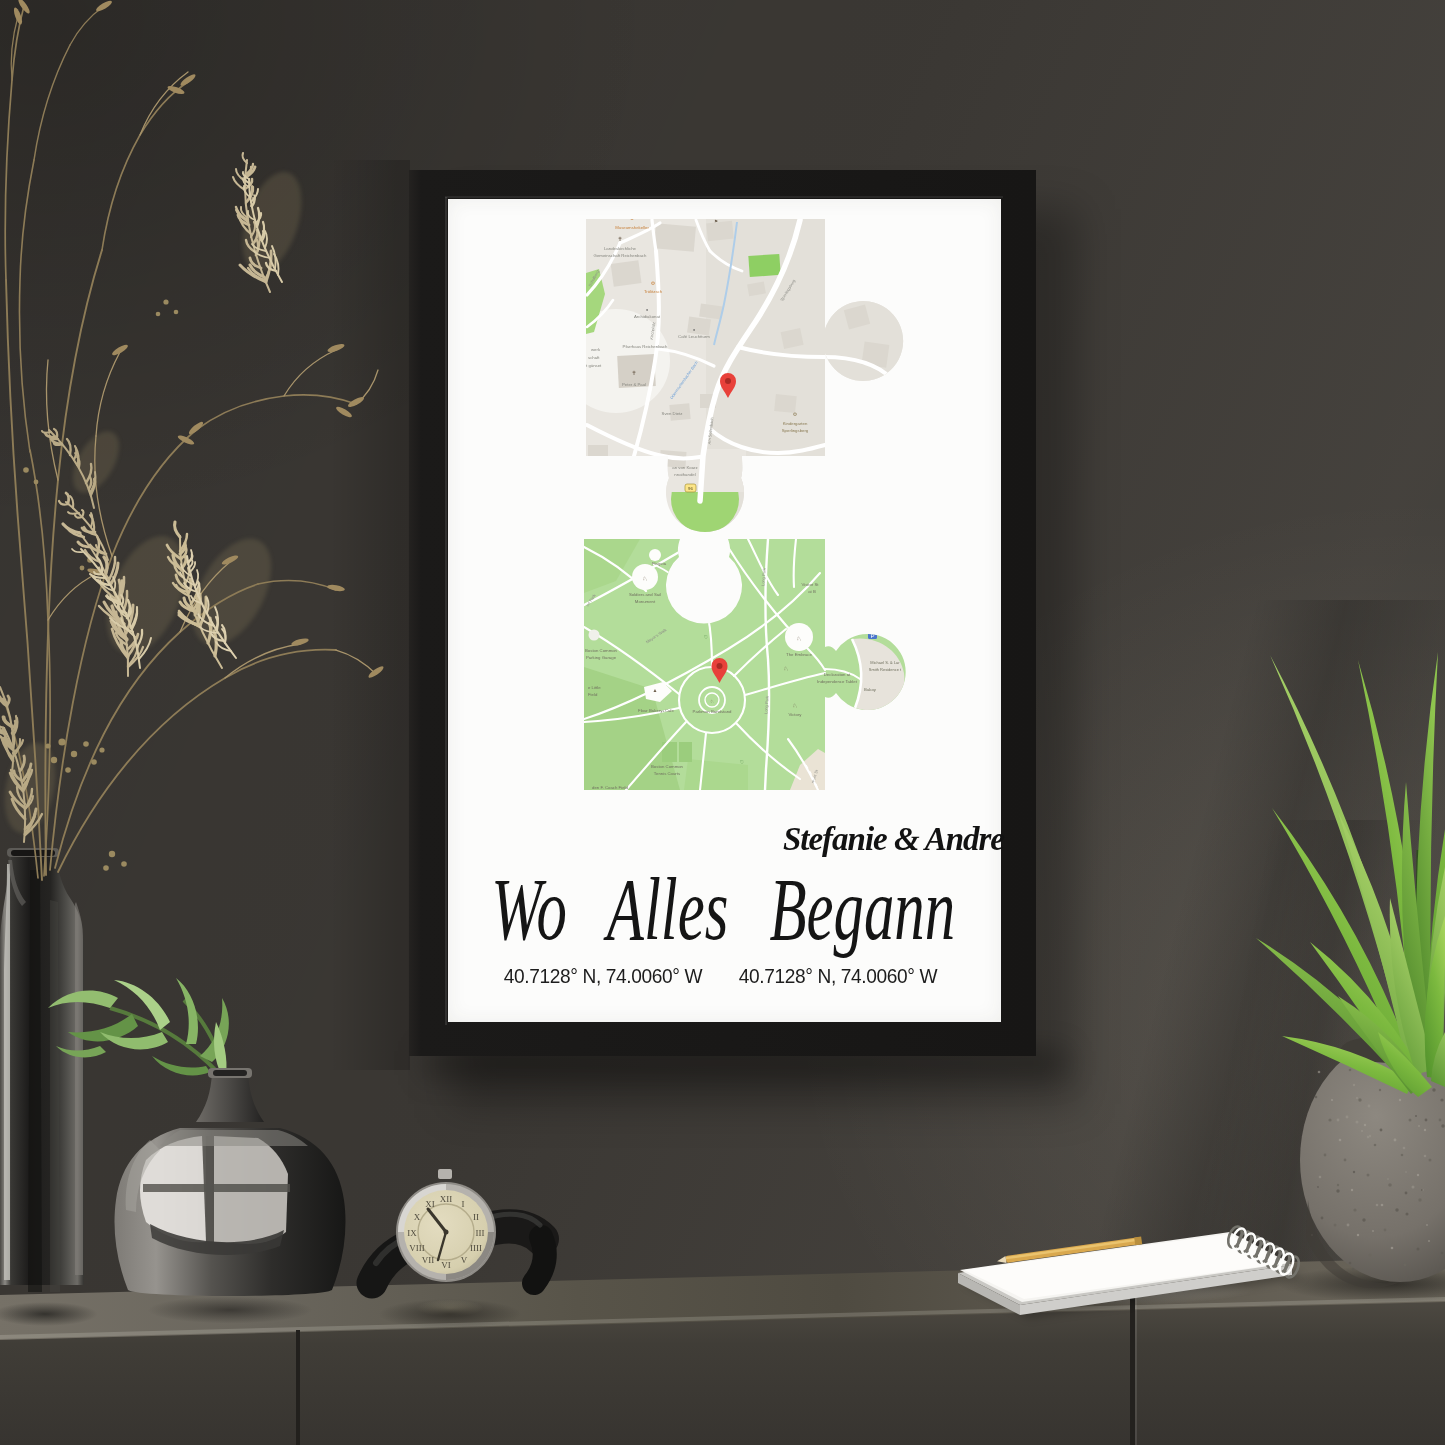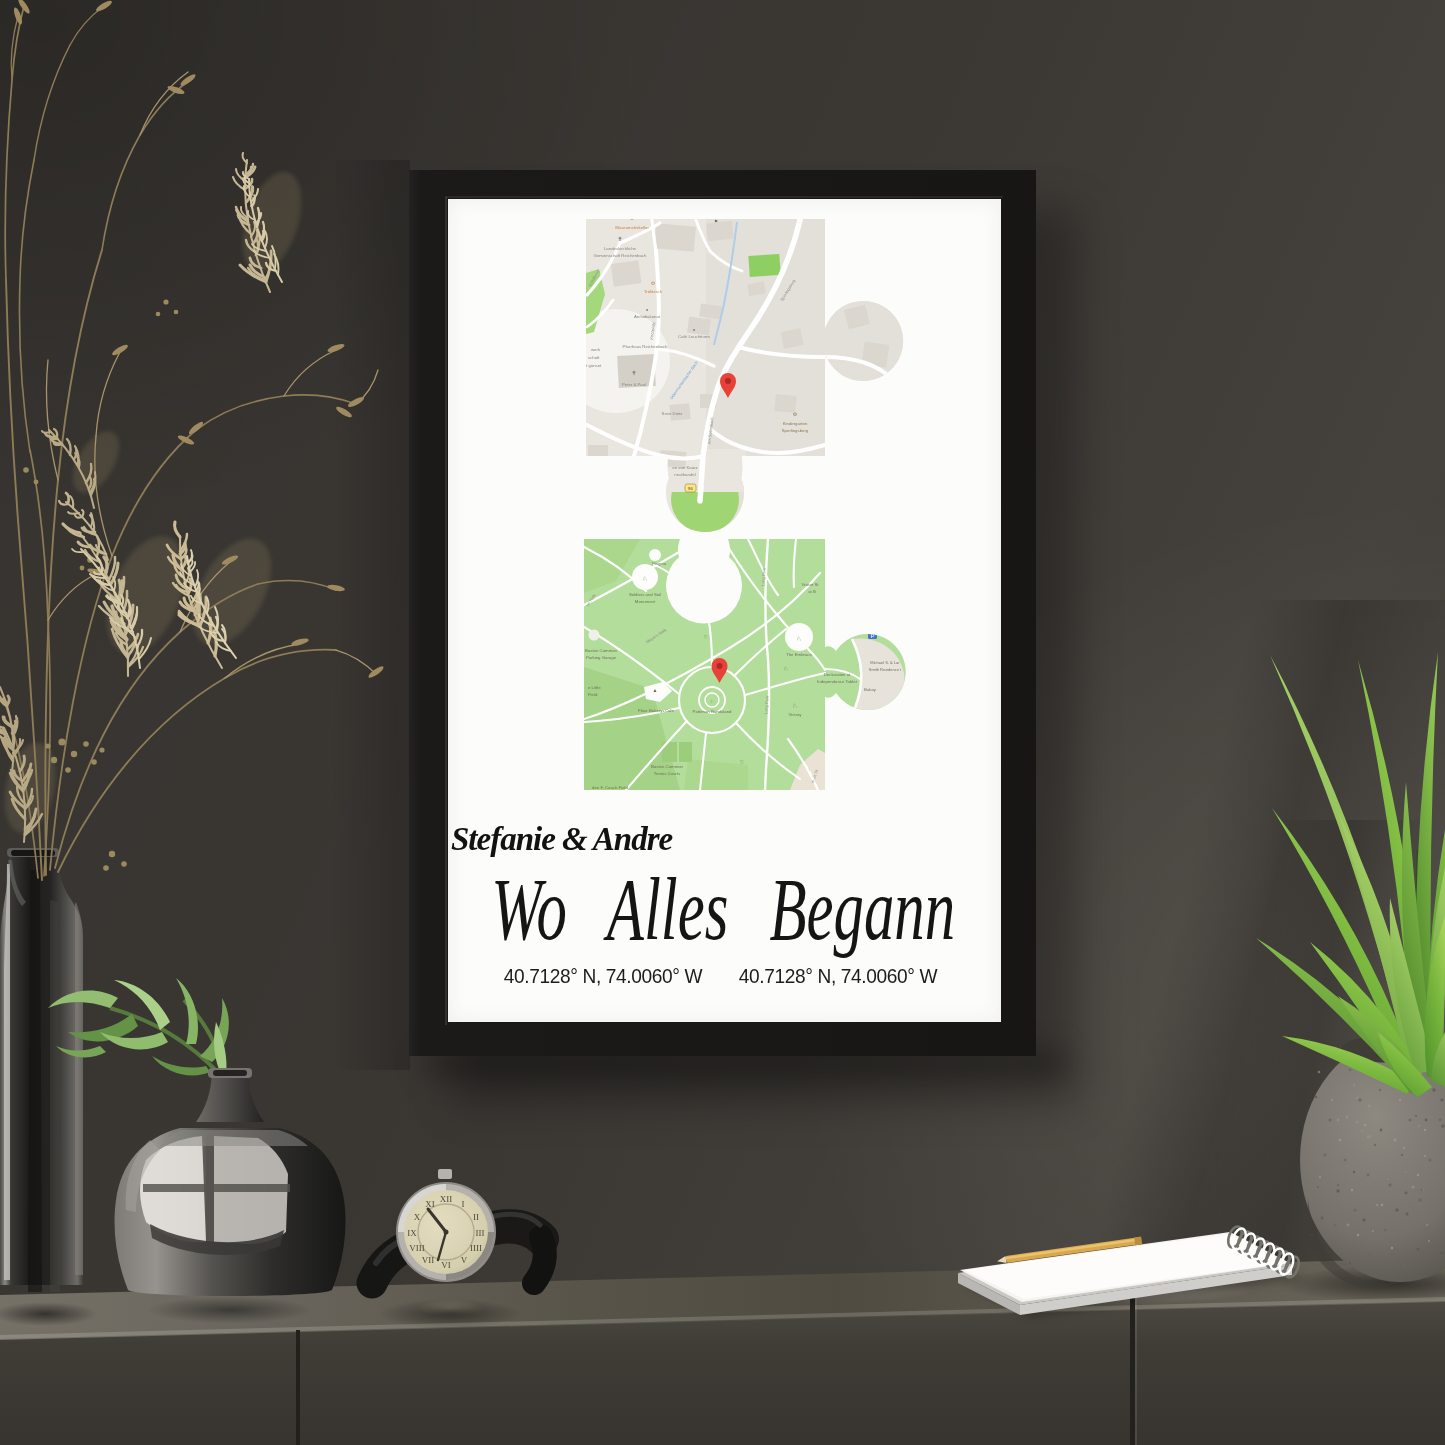--- a/index.html
+++ b/index.html
@@ -261,21 +261,21 @@
 
           <path d="M358,566 C363,574 367,582 370,590" fill="none" stroke="#fff" stroke-width="1.1" stroke-dasharray="4 3"></path>
         </g>
 
         <g>
           <path d="M271.5,484 C267.5,476 263.5,473 263.5,467 A8,8 0 1 1 279.5,467 C279.5,473 275.5,476 271.5,484 Z" fill="#e8413a"></path>
           <circle cx="271.5" cy="467" r="3" fill="#aa2a24"></circle>
         </g>
       </svg>
 
-      <div class="abs" id="names" style="left:3px;top:622px;width:553px;text-align:left;
+      <div class="abs" id="names" style="left:3px;top:622px;width:553px;text-align:right;
         font-family:'Liberation Serif',serif;font-style:italic;font-weight:bold;
         font-size:33px;color:#121212;letter-spacing:-1px;">Stefanie &amp; Andre</div>
 
       <div class="abs" id="script" style="left:-23px;top:661px;width:553px;text-align:center;
         font-family:'Liberation Serif',serif;font-style:italic;
         font-size:80px;color:#151515;word-spacing:34px;white-space:nowrap;
         transform-origin:50% 0;transform:scale(0.76,1.1);">Wo Alles Begann</div>
 
       <div class="abs" id="coordL" style="left:15px;top:765px;width:280px;text-align:center;
         font-size:21px;color:#1d1d1d;letter-spacing:-0.4px;transform-origin:50% 0;transform:scaleX(0.91);">40.7128° N, 74.0060° W</div>

